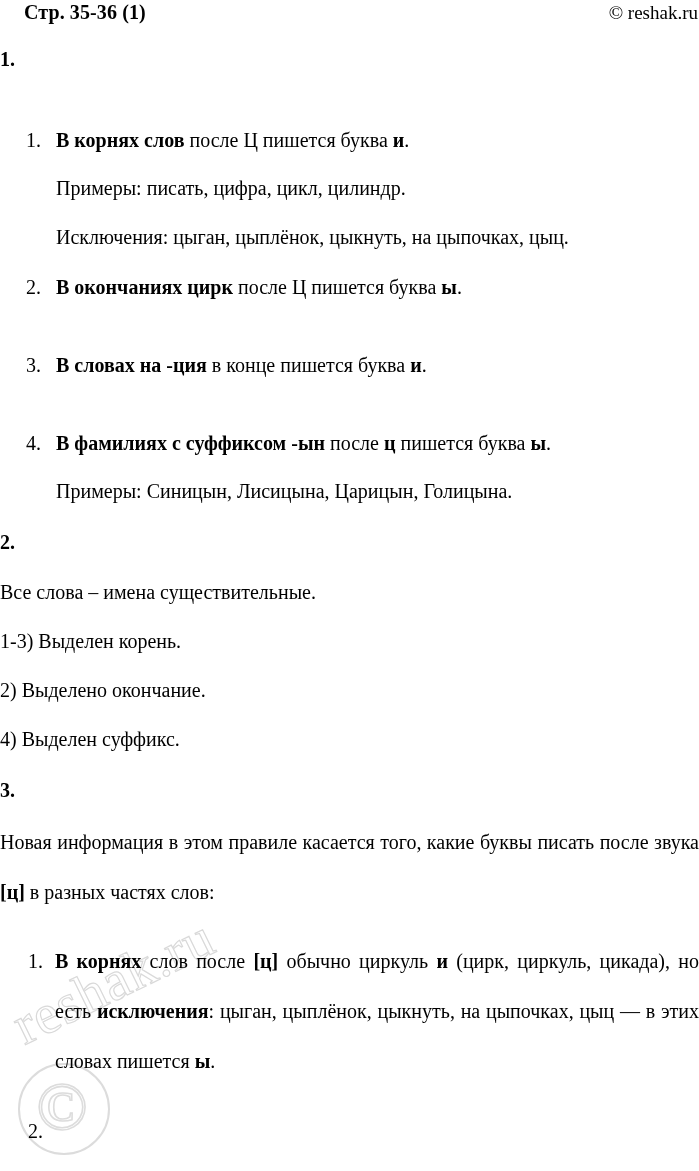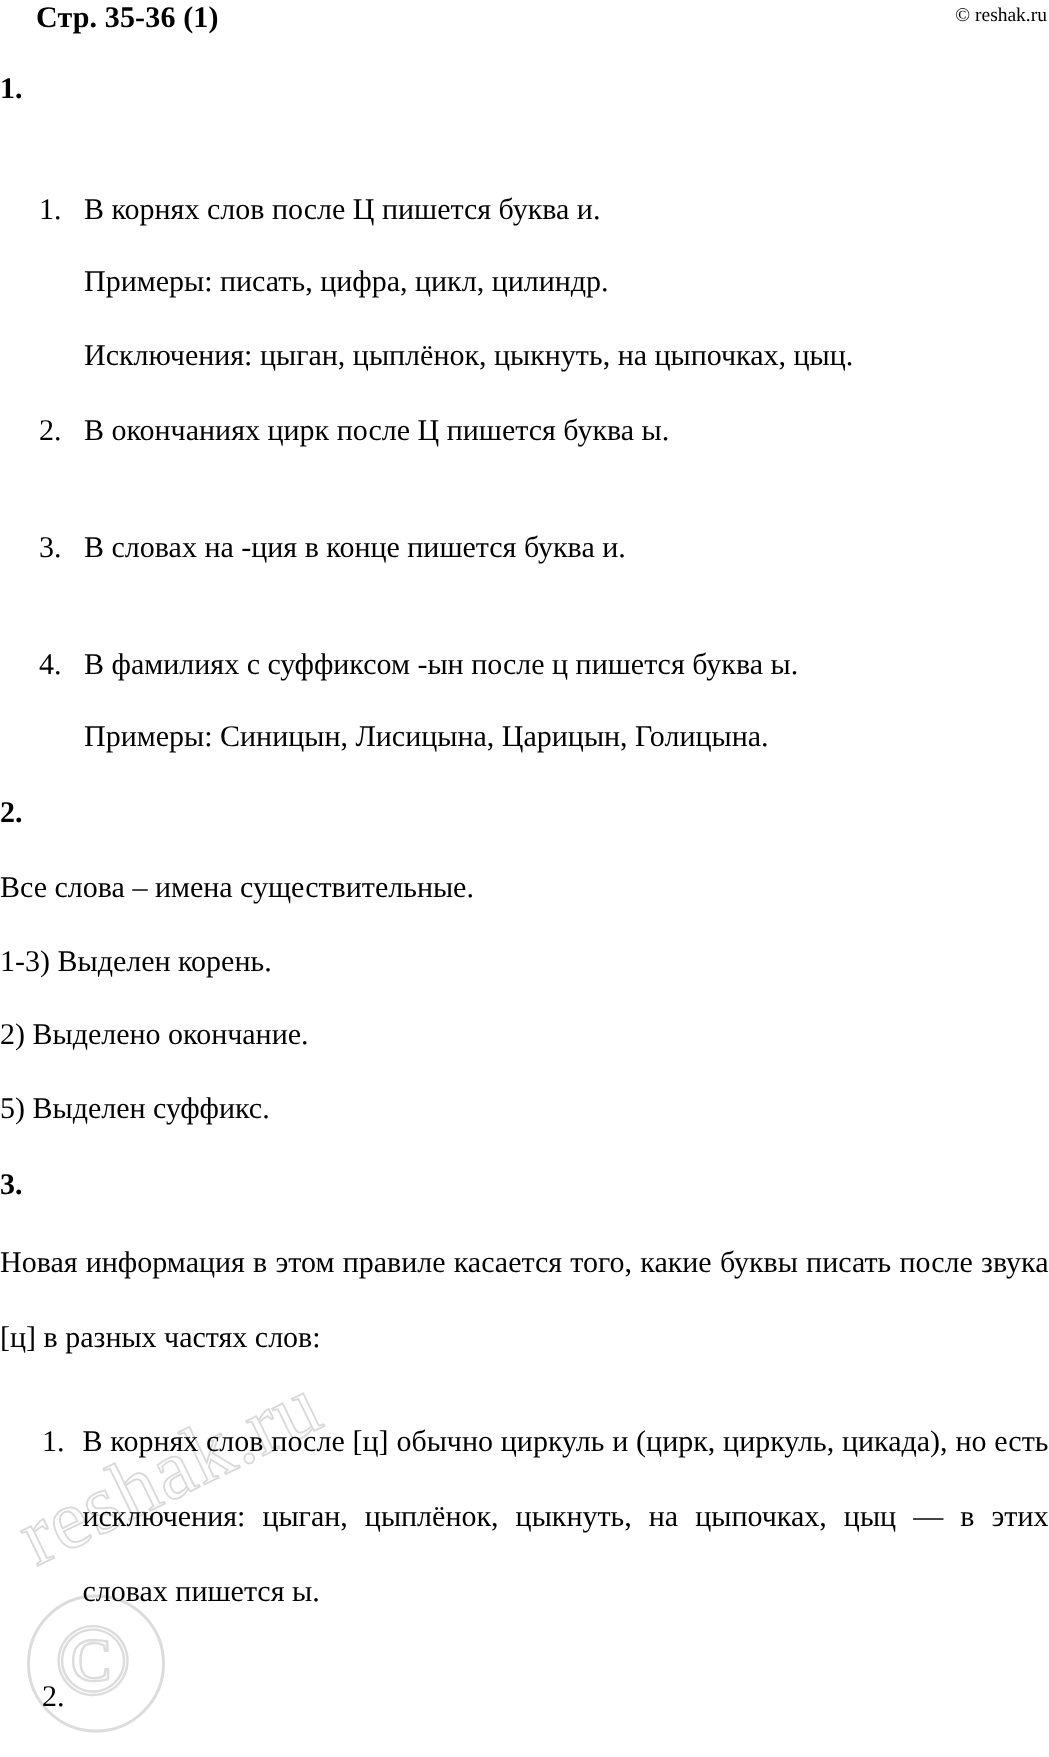--- a/index.html
+++ b/index.html
@@ -41,21 +41,21 @@
     top: 2px;
     font-weight: bold;
     font-size: 20px;
     letter-spacing: 0.1px;
     white-space: nowrap;
   }
   .hdr-right {
     position: absolute;
     right: 1px;
     top: 3px;
-    font-size: 13px;
+    font-size: 19px;
     white-space: nowrap;
   }
 
   
   .sec-num {
     font-weight: bold;
     font-size: 20px;
     margin: 0;
     padding: 0;
   }
@@ -115,21 +115,21 @@
   }
 
   .jpara {
     text-align: justify;
     text-align-last: left;
     font-size: 20px;
     line-height: 50px;
     margin: 0;
   }
 
-  b, strong { font-weight: normal; }
+  b, strong { font-weight: bold; }
 
   
   .watermark {
     position: absolute;
     left: 0;
     top: 975px;
     width: 230px;
     height: 200px;
     z-index: 1;
     pointer-events: none;
@@ -234,21 +234,21 @@
   <div style="height:30px"></div>
   <div class="para">Все слова – имена существительные.</div>
 
   <div style="height:29px"></div>
   <div class="para">1-3) Выделен корень.</div>
 
   <div style="height:29px"></div>
   <div class="para">2) Выделено окончание.</div>
 
   <div style="height:29px"></div>
-  <div class="para">5) Выделен суффикс.</div>
+  <div class="para">4) Выделен суффикс.</div>
 
   <div style="height:31px"></div>
   <div class="sec-num">3.</div>
 
   <div style="height:17px"></div>
   <div class="jpara"><span>Новая информация в этом правиле касается того, какие буквы писать после звука </span><b>[ц]</b><span> в разных частях слов:</span></div>
 
   <div style="height:19px"></div>
   <ul class="jlist">
     <li>

